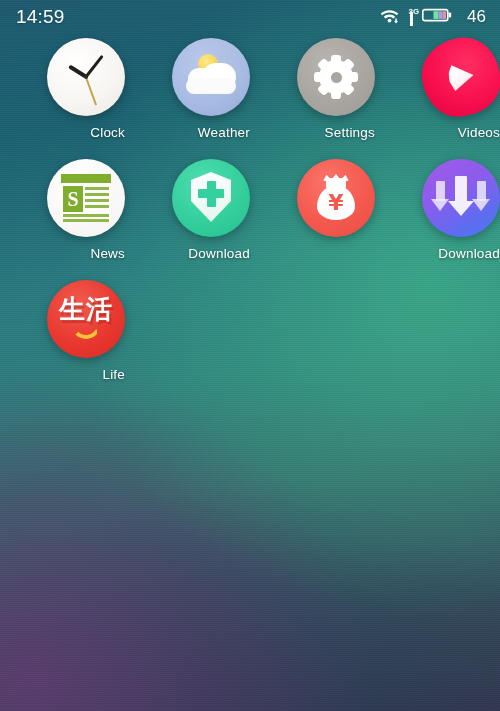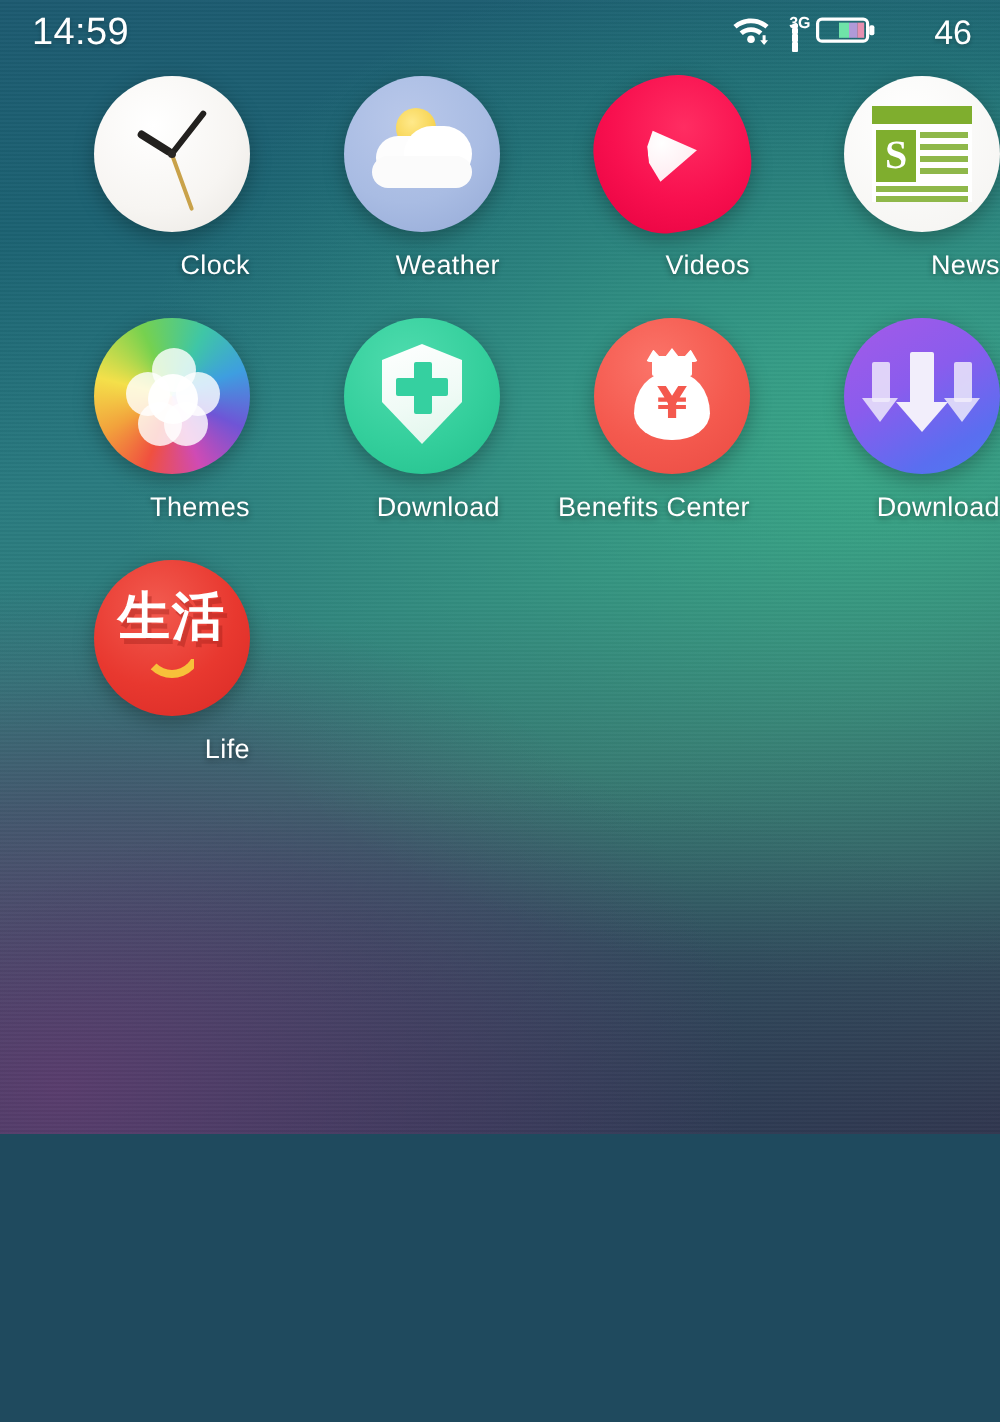--- a/index.html
+++ b/index.html
@@ -5,21 +5,21 @@
   * { margin:0; padding:0; box-sizing:border-box; }
   html, body { width:500px; height:711px; }
   body {
     font-family: "Liberation Sans", sans-serif;
     overflow:hidden;
     background:#1f4a5e;
   }
 
   #screen {
     position:relative;
-    width:500px; height:567px;
+    width:500px; height:711px;
     overflow:hidden;
     
     background:
       radial-gradient(120% 75% at 86% 40%, rgba(64,190,140,0.62) 0%, rgba(64,190,140,0.26) 34%, rgba(64,190,140,0.0) 62%),
       radial-gradient(95% 62% at 6% 96%, rgba(96,58,112,0.85) 0%, rgba(86,54,104,0.45) 40%, rgba(70,50,95,0.0) 72%),
       radial-gradient(120% 80% at 50% 120%, rgba(40,58,86,0.9) 0%, rgba(40,58,86,0.0) 65%),
       linear-gradient(170deg, #1d5a70 0%, #1c6272 18%, #2a7b80 38%, #2f7f7c 52%, #35706f 66%, #33525f 82%, #33354d 100%);
   }
   
   #screen::after{
@@ -30,21 +30,21 @@
   
   #statusbar{
     position:absolute; left:0; top:0; width:500px; height:34px;
     display:flex; align-items:center; justify-content:space-between;
     padding:0 14px 0 16px; z-index:5;
     color:#ffffff;
   }
   #clock-time{ font-size:19px; letter-spacing:0.2px; text-shadow:0 1px 2px rgba(0,0,0,.25); }
   #status-icons{ display:flex; align-items:center; gap:9px; }
   .sicon{ display:block;flex-direction:column; }
-  #battery-level{ font-size:17px; margin-left:20px; text-shadow:0 1px 2px rgba(0,0,0,.25); }
+  #battery-level{ font-size:17px; margin-left:6px; text-shadow:0 1px 2px rgba(0,0,0,.25); }
   #net-type{ font-size:8px; position:absolute; left:0; top:-1px; font-weight:bold; }
   #signal-wrap{ position:relative; display:flex; align-items:flex-end; height:18px; padding-top:4px; }
   .bar{ width:3px; background:#fff; margin-left:1.5px; border-radius:0.5px; }
 
   
   #app-grid{
     position:absolute; left:0; top:38px; width:500px;
     display:grid; grid-template-columns:repeat(4,1fr);
     row-gap:19px; z-index:4;
   }
@@ -249,20 +249,36 @@
       <div class="icon-shell">
         <div class="circle weather-bg"></div>
         <div class="sun"></div>
         <div class="cloud-a"></div>
         <div class="cloud-b"></div>
         <div class="cloud-c"></div>
       </div>
       <div class="app-label">Weather</div>
     </div>
 
+    <div class="app-cell">
+      <div class="icon-shell">
+        <div class="circle settings-bg"></div>
+        <div class="gear">
+          <div class="gear-body">
+            <div class="gear-tooth" style="transform:translate(-50%,-50%) rotate(0deg)"></div>
+            <div class="gear-tooth" style="transform:translate(-50%,-50%) rotate(45deg)"></div>
+            <div class="gear-tooth" style="transform:translate(-50%,-50%) rotate(90deg)"></div>
+            <div class="gear-tooth" style="transform:translate(-50%,-50%) rotate(135deg)"></div>
+            <div class="gear-ring"></div>
+            <div class="gear-hole"></div>
+          </div>
+        </div>
+      </div>
+      <div class="app-label">Settings</div>
+    </div>
 
     <div class="app-cell">
       <div class="icon-shell">
         <div class="vid-blob"></div>
         <div class="vid-play"></div>
       </div>
       <div class="app-label">Videos</div>
     </div>
 
     <div class="app-cell">
@@ -276,52 +292,39 @@
           <div class="pline" style="top:25px; width:24px;"></div>
           <div class="pline" style="top:31px; width:24px;"></div>
           <div class="pline-full" style="top:40px;"></div>
           <div class="pline-full" style="top:45px;"></div>
         </div>
       </div>
       <div class="app-label">News</div>
     </div>
 
 
-    <div class="app-cell">
-      <div class="icon-shell">
-        <div class="circle themes-bg"></div>
-        <div class="petal p1"></div>
-        <div class="petal p2"></div>
-        <div class="petal p3"></div>
-        <div class="petal p4"></div>
-        <div class="petal p5"></div>
-        <div class="petal pcenter"></div>
-      </div>
-      <div class="app-label">Themes</div>
-    </div>
 
     <div class="app-cell">
       <div class="icon-shell">
         <div class="circle sec-bg"></div>
         <div class="shield"></div>
         <div class="cross-v"></div>
         <div class="cross-h"></div>
       </div>
       <div class="app-label">Download</div>
     </div>
 
     <div class="app-cell">
       <div class="icon-shell">
         <div class="circle ben-bg"></div>
         <div class="bag-tie"></div>
         <div class="bag-neck"></div>
         <div class="bag"></div>
         <div class="yen">¥</div>
       </div>
-      <div class="app-label">Benefits Center</div>
     </div>
 
     <div class="app-cell">
       <div class="icon-shell">
         <div class="circle dl-bg"></div>
         <div class="arrow arr-side-l">
             <span class="arr-stem"></span>
             <span class="arr-head"></span>
           </div>
         <div class="arrow arr-side-r">

